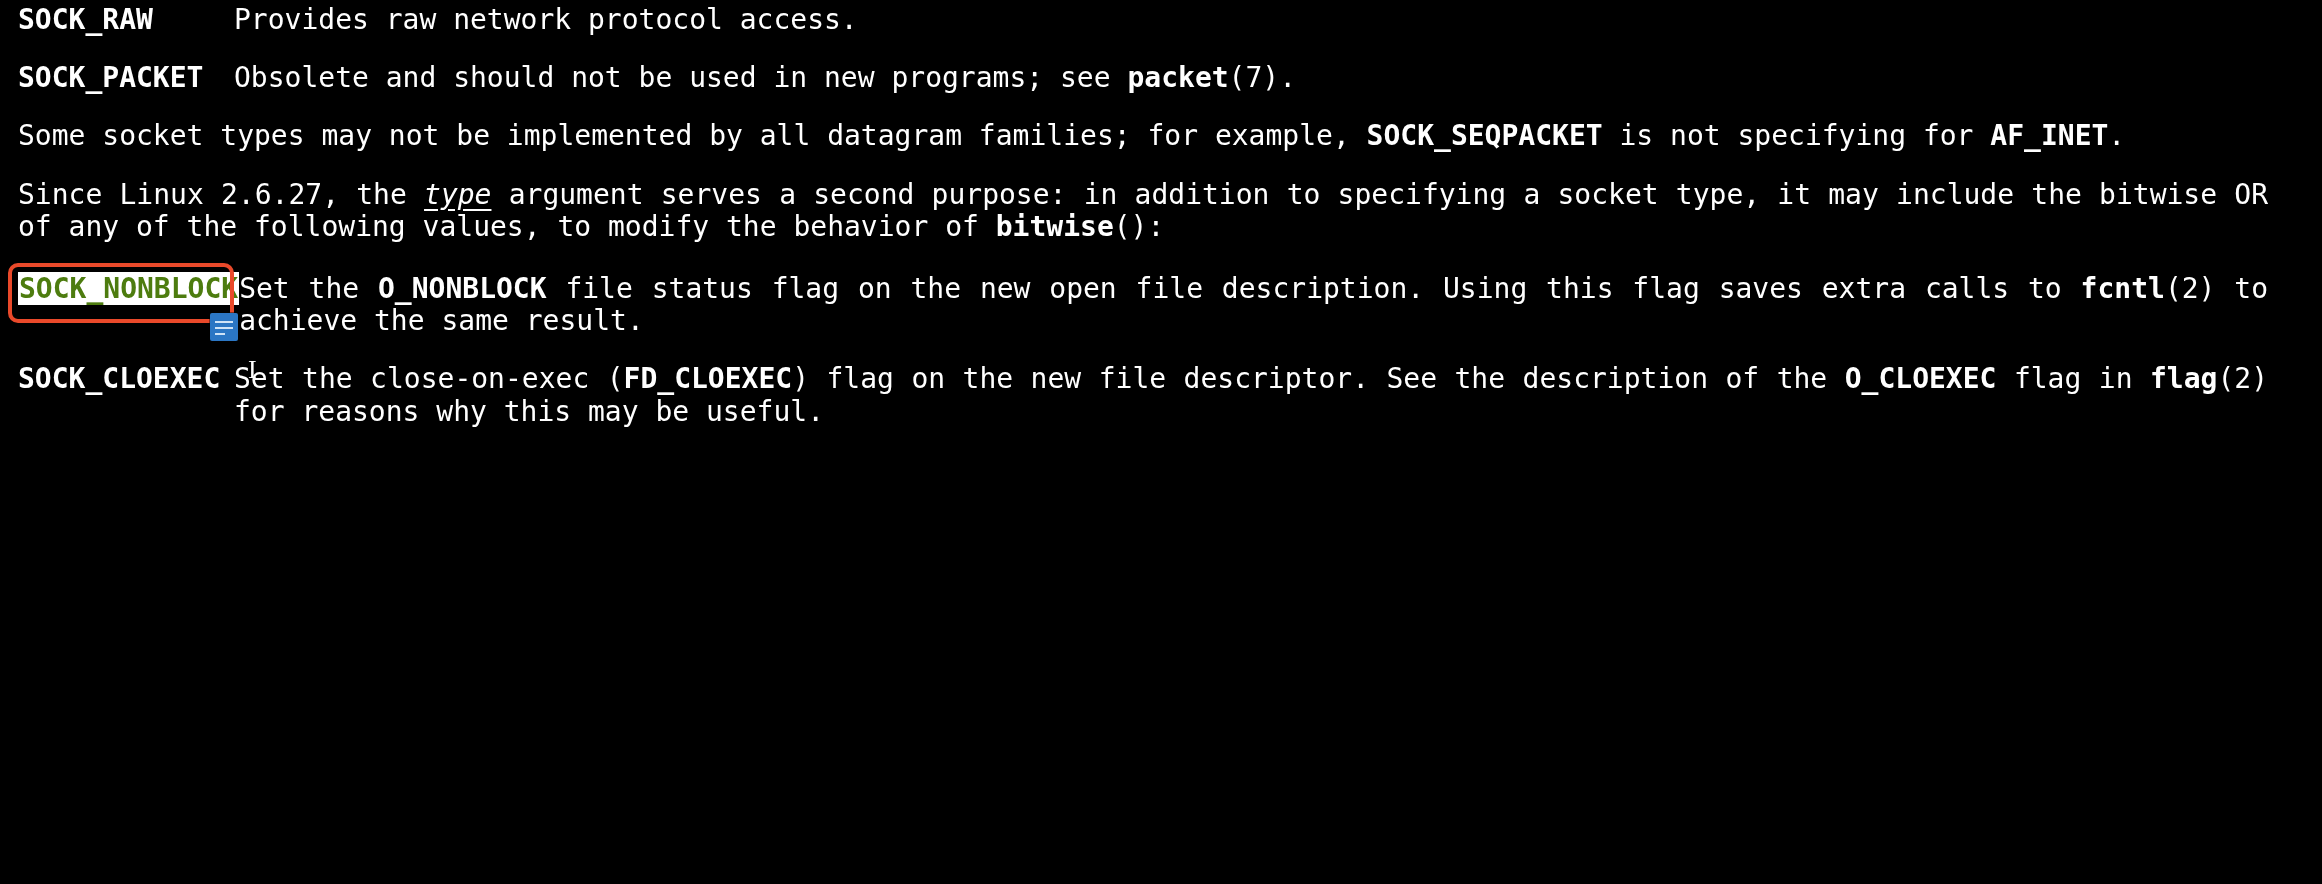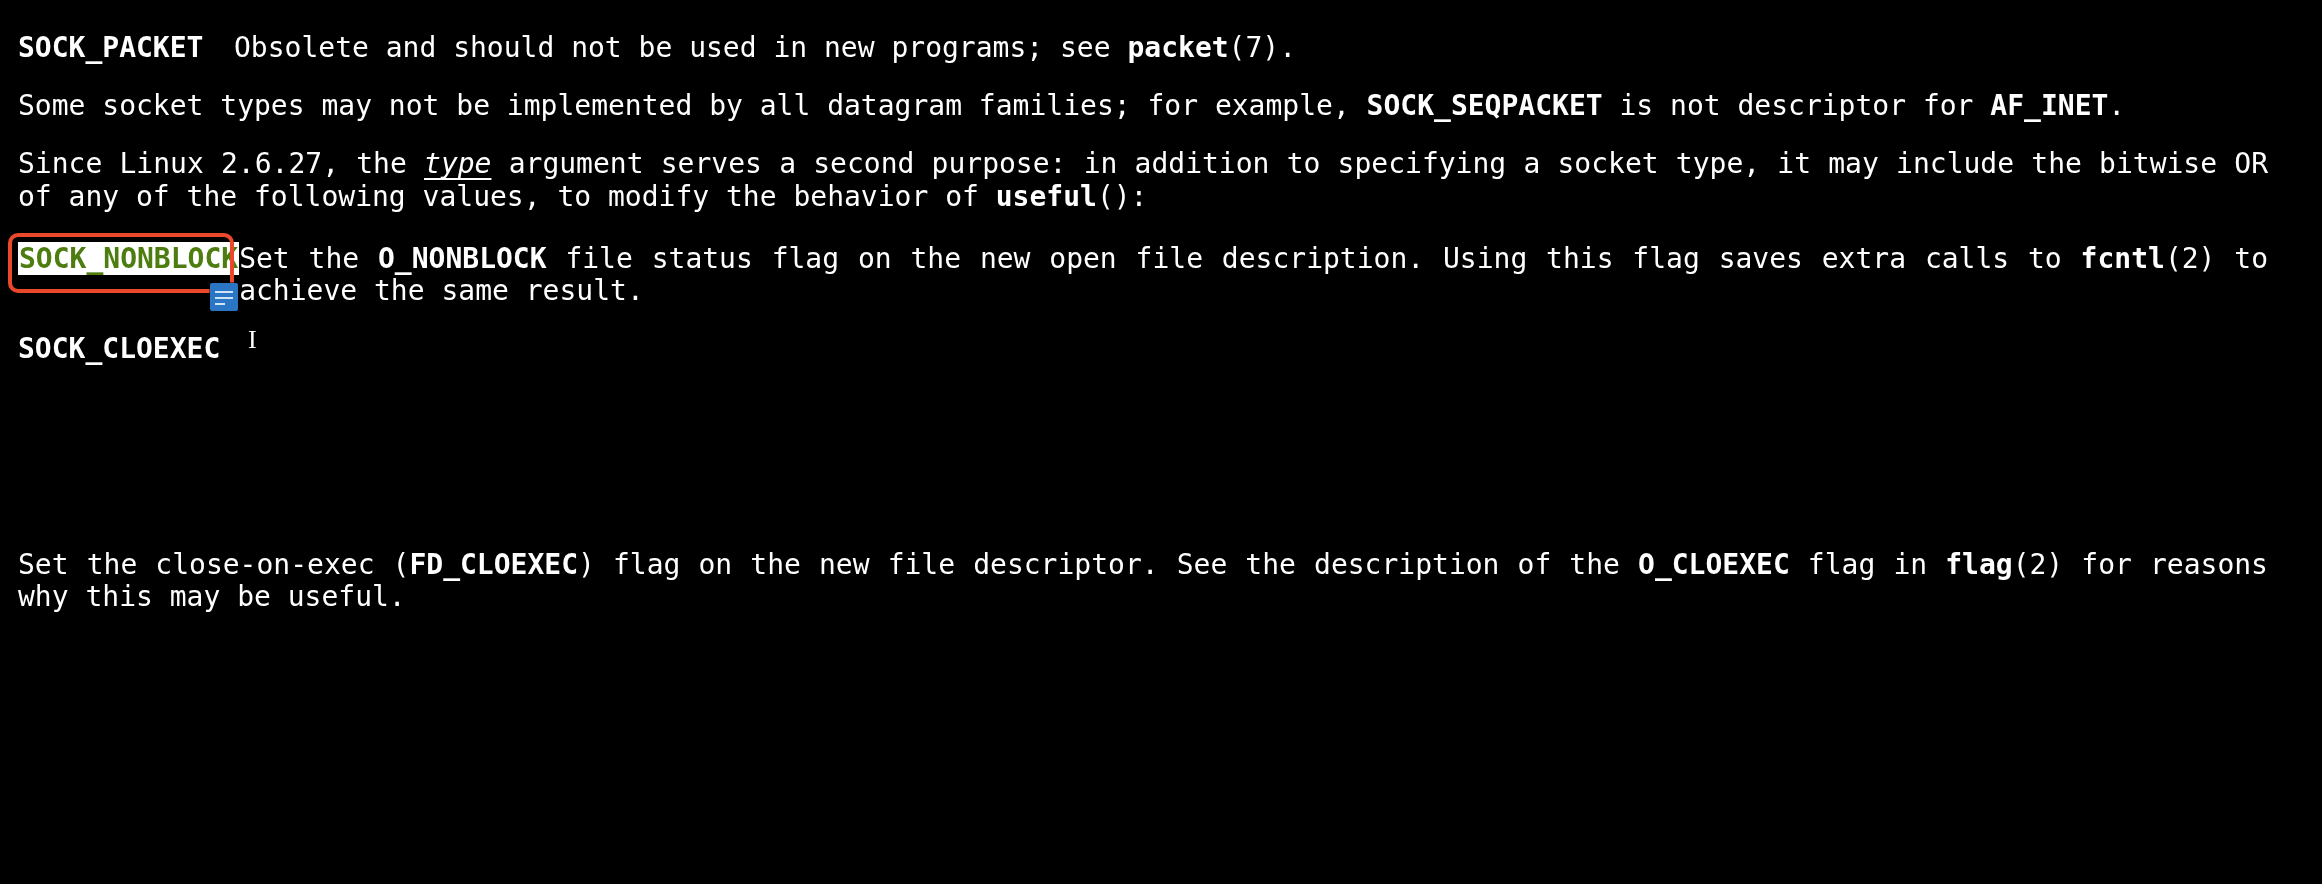--- a/index.html
+++ b/index.html
@@ -82,53 +82,61 @@
     font-size: 26px;
     font-family: serif;
     pointer-events: none;
   }
 </style>
 </head>
 <body>
 
 <div class="man">
 
+  <div class="row first">
+    <div class="term-col">
+      <span class="bold">SOCK_RAW</span>
+    </div>
+    <div class="desc-col">
+      <span>Provides raw network protocol access.</span>
+    </div>
+  </div>
 
 
   <div class="row">
     <div class="term-col">
       <span class="bold">SOCK_PACKET</span>
     </div>
     <div class="desc-col">
       <span>Obsolete and should not be used in new programs; see </span><span class="bold">packet</span><span>(7).</span>
     </div>
   </div>
 
   <div class="para">
-    <span>Some socket types may not be implemented by all datagram families; for example, </span><span class="bold">SOCK_SEQPACKET</span><span> is not descriptor for </span><span class="bold">AF_INET</span><span>.</span>
+    <span>Some socket types may not be implemented by all datagram families; for example, </span><span class="bold">SOCK_SEQPACKET</span><span> is not specifying for </span><span class="bold">AF_INET</span><span>.</span>
   </div>
 
   <div class="para">
-    <span>Since Linux 2.6.27, the </span><span class="u">type</span><span> argument serves a second purpose: in addition to specifying a socket type, it may include the bitwise OR of any of the following values, to  modify  the  behavior  of  </span><span class="bold">useful</span><span>():</span>
+    <span>Since Linux 2.6.27, the </span><span class="u">type</span><span> argument serves a second purpose: in addition to specifying a socket type, it may include the bitwise OR of any of the following values, to  modify  the  behavior  of  </span><span class="bold">bitwise</span><span>():</span>
   </div>
 
   <div class="row" style="margin-top:30px; position:relative;">
     <div class="term-col" style="position:relative;">
       <span id="nonblock-term" class="hilite">SOCK_NONBLOCK</span>
       <div class="annot" style="left:-10px; top:-10px; width:218px; height:52px;"></div>
       <div class="note-icon" style="left:192px; top:40px;">
           <span class="l3"></span>
         </div>
     </div>
     <div class="desc-col">
       <span>Set the </span><span class="bold">O_NONBLOCK</span><span> file status flag on the new open file description.  Using this flag saves extra calls to </span><span class="bold">fcntl</span><span>(2) to achieve the same result.</span>
     </div>
   </div>
 
-  <div class="row" style="margin-top:26px; position:relative;flex-direction:column;">
+  <div class="row" style="margin-top:26px; position:relative;">
     <div class="term-col" style="position:relative;">
       <span class="bold">SOCK_CLOEXEC</span>
       <span class="ibeam" style="left:230px; top:-8px;">I</span>
     </div>
     <div class="desc-col">
       <span>Set the close-on-exec (</span><span class="bold">FD_CLOEXEC</span><span>) flag on the  new  file  descriptor.   See  the  description  of the </span><span class="bold">O_CLOEXEC</span><span> flag in </span><span class="bold">flag</span><span>(2) for reasons why this may be useful.</span>
     </div>
   </div>
 
 </div>

